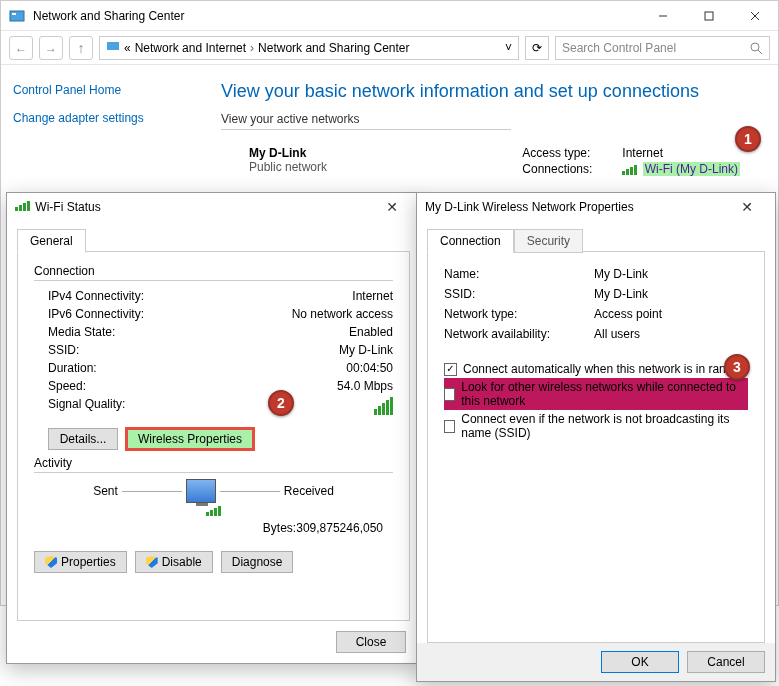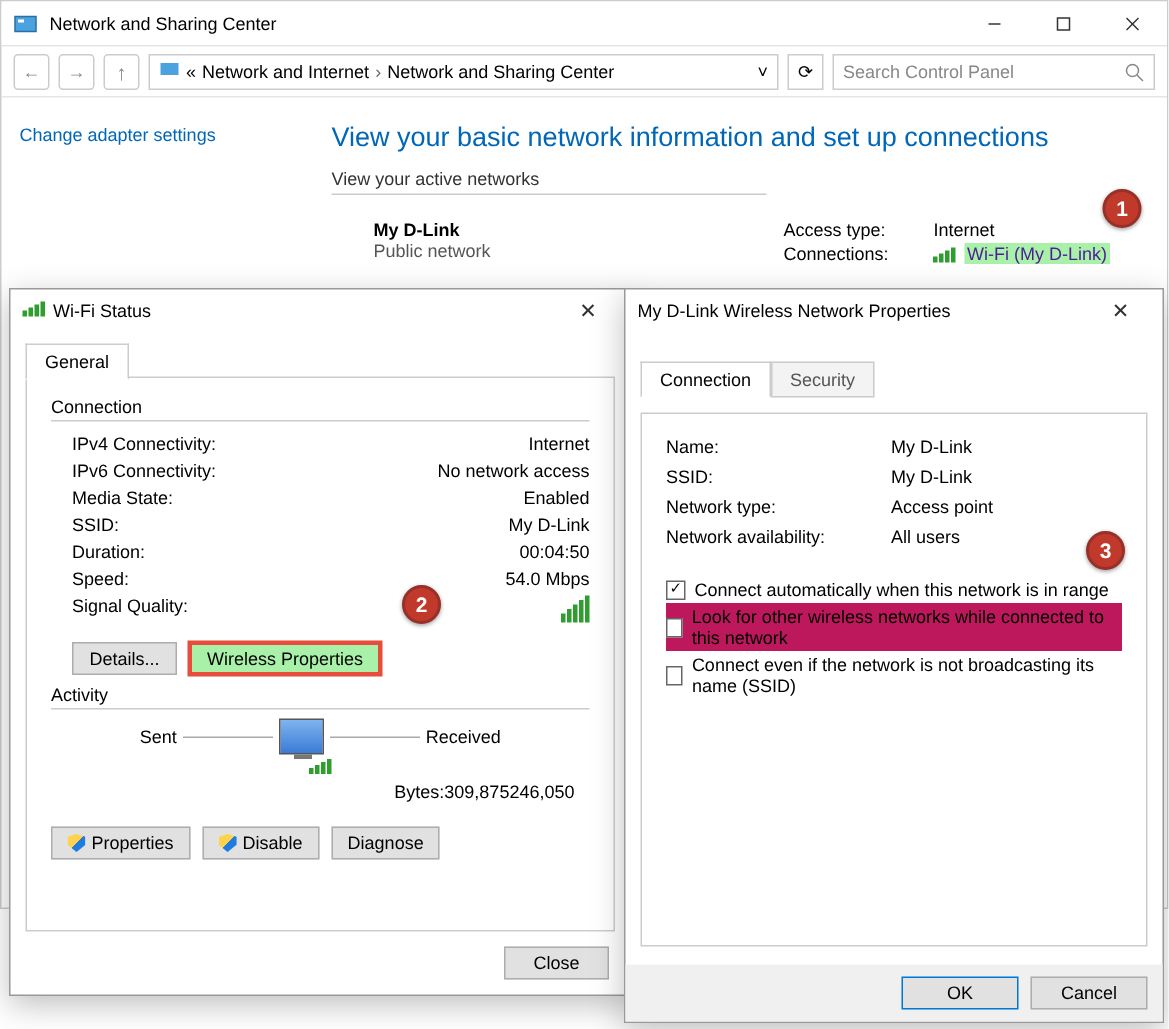--- a/index.html
+++ b/index.html
@@ -73,21 +73,21 @@
   
   .prop-row { display:flex; padding:3px 0; }
   .prop-row .pk { width:150px; }
   .chk { display:flex; align-items:center; gap:6px; padding:2px 0; }
   .chk.highlight { background:#be185d; }
   .chkbox { width:13px; height:13px; border:1px solid #666; display:inline-flex; align-items:center; justify-content:center; font-size:10px; background:#fff; }
   .chkbox.checked::after { content:"✓"; color:#000; font-size:10px; line-height:1; }
 
   #status-dlg { left:6px; top:192px; width:415px; }
   #status-dlg .tabbody { height:370px; }
-  #prop-dlg   { left:416px; top:192px; width:360px; height:490px; display:flex; flex-direction:column;gap:12px; }
+  #prop-dlg   { left:416px; top:192px; width:360px; height:490px; display:flex; flex-direction:column; }
   #prop-dlg .tabbody { flex:1; }
   #prop-dlg .dlgfooter { border-top:0; margin-top:auto; background:#f0f0f0; padding:8px 10px; }
 
 </style>
 </head>
 <body>
 
 <div class="win">
   <div class="titlebar">
     <span class="icon">
@@ -136,20 +136,21 @@
       <span>Search Control Panel</span>
       <svg width="14" height="14">
           <circle cx="6" cy="6" r="4" fill="none" stroke="#888"></circle>
           <line x1="9" y1="9" x2="13" y2="13" stroke="#888"></line>
         </svg>
     </div>
   </div>
 
   <div class="content">
     <div class="sidepanel">
+      <a class="home">Control Panel Home</a>
       <a>Change adapter settings</a>
     </div>
     <div class="main">
       <h2>View your basic network information and set up connections</h2>
       <div class="subhead">View your active networks</div>
       <div class="divider"></div>
       <div class="netblock">
         <div class="netleft">
           <div><b>My D-Link</b></div>
           <div class="nettype">Public network</div>

